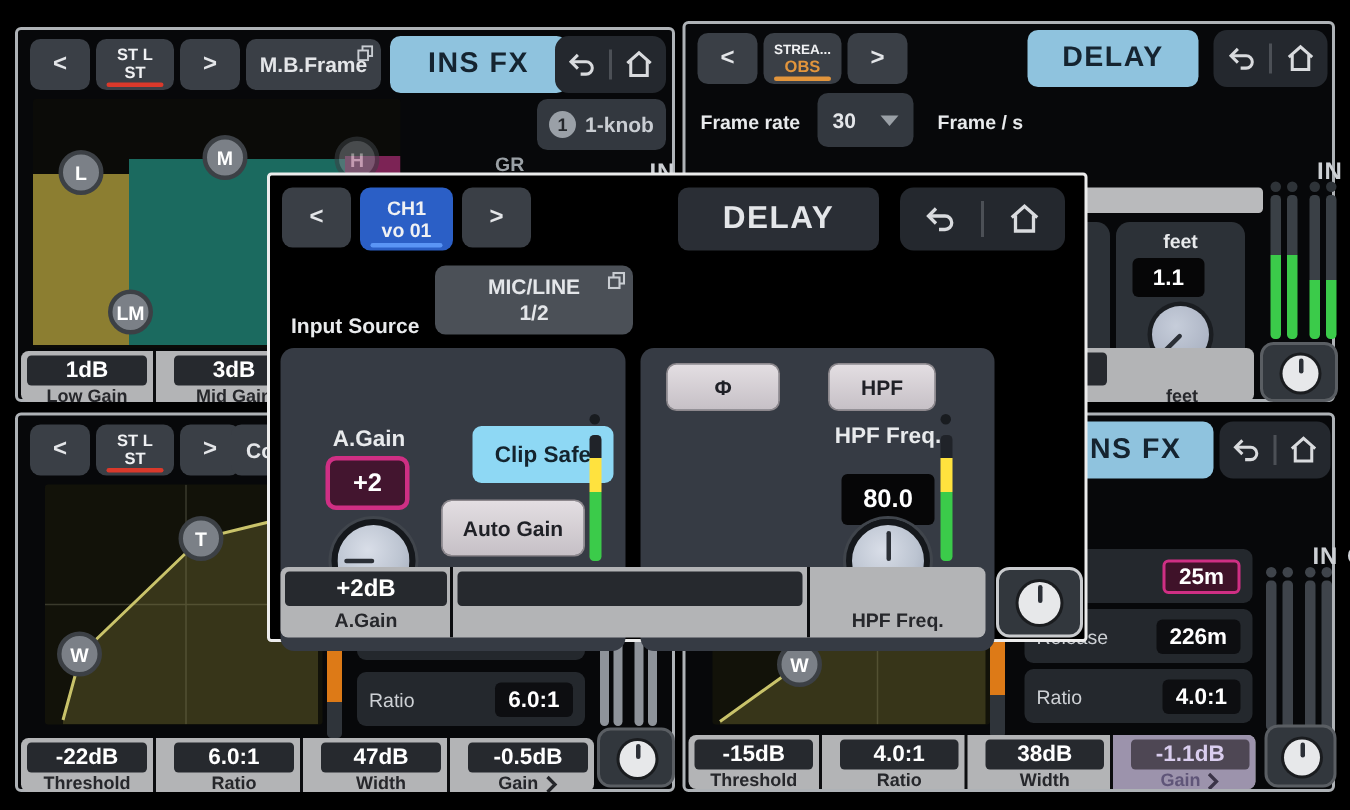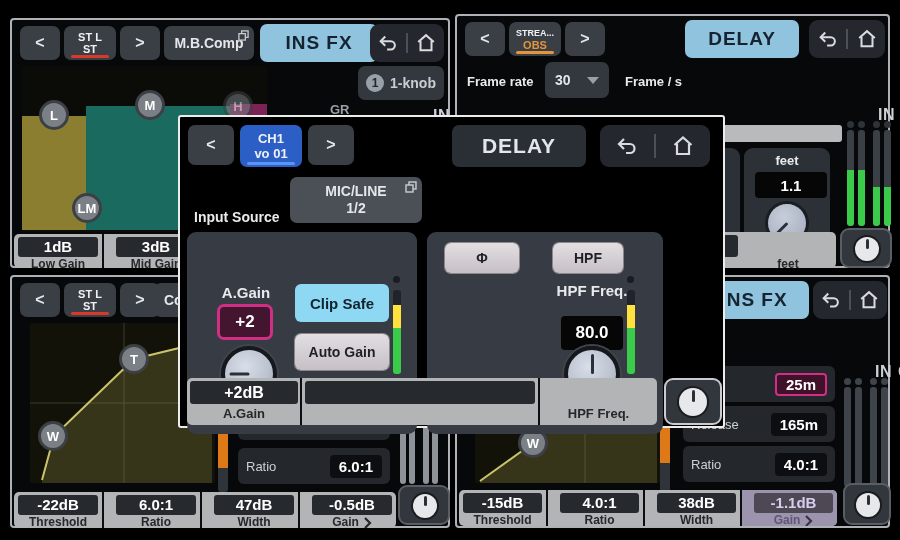--- a/index.html
+++ b/index.html
@@ -47,21 +47,21 @@
       border:4px solid #15181c;box-shadow:0 0 0 2px #40454c;}
   .knob.small{background:#e7e8ea;box-shadow:0 0 0 2px #1a1c1f;}
   .knob.mid{background:radial-gradient(circle at 42% 35%,#c6cdda,#a3abbc);box-shadow:0 0 0 3px #1a1d21;}
   .ksq{position:absolute;background:#32373d;border-radius:9px;border:2px solid #5a5e63;box-sizing:border-box;}
   .ksq.lite{border-color:#c9cbce;}
   .mdot{position:absolute;width:7px;height:7px;border-radius:50%;background:#2e3338;}
   .mbar{position:absolute;width:7px;border-radius:3px;}
   .lightbtn{position:absolute;background:linear-gradient(#e3dee2,#c6c0c6);border-radius:6px;color:#1f2026;
       font-weight:bold;display:flex;align-items:center;justify-content:center;font-size:14px;box-shadow:0 0 0 1px #8d888d;}
   .cyanbtn{position:absolute;background:var(--cyan);border-radius:6px;color:#14242e;font-weight:bold;
-      display:flex;align-items:center;justify-content:center;font-size:15px;}
+      display:flex;align-items:center;justify-content:center;font-size:15px;margin-left:20px;}
   .smalllabel{position:absolute;color:#e8eaec;font-weight:bold;font-size:13px;}
   .tinylabel{position:absolute;color:#cdd0d4;font-weight:bold;font-size:16px;letter-spacing:.5px;margin-left:33px;}
   .copyic{position:absolute;top:4px;right:5px;}
   .tri{width:0;height:0;border-left:6px solid transparent;border-right:6px solid transparent;border-top:7px solid #9aa0a6;}
   #popup{position:absolute;left:178px;top:115px;width:547px;height:313px;background:#000;
       border:2px solid #ececec;border-radius:3px;z-index:10;box-sizing:border-box;}
   .card{position:absolute;background:#363b44;border-radius:9px;}
   .valdark{position:absolute;background:#060607;color:#fff;font-weight:bold;font-size:17px;border-radius:4px;
       display:flex;align-items:center;justify-content:center;}
   .valmag{position:absolute;background:#43152f;border:3px solid var(--magenta);color:#fff;font-weight:bold;
@@ -77,21 +77,21 @@
 
   <div class="panel" style="left:10px;top:18px;width:440px;height:250px;">
     <div class="hb" style="left:8px;top:6px;width:40px;height:34px;">&lt;</div>
     <div class="tab" style="left:52px;top:6px;width:52px;height:34px;">
       <span>ST L</span>
       <span>ST</span>
       <span class="ul" style="background:var(--red);"></span>
     </div>
     <div class="hb" style="left:108px;top:6px;width:40px;height:34px;">&gt;</div>
     <div class="hb" style="left:152px;top:6px;width:90px;height:34px;font-size:14px;">
-      <span>M.B.Comp</span>
+      <span>M.B.Frame</span>
       <svg class="copyic" width="11" height="11" viewBox="0 0 12 12">
           <rect x="4" y="1" width="7" height="7" fill="none" stroke="#c9cdd2" stroke-width="1.4"></rect>
           <rect x="1" y="4" width="7" height="7" fill="#3a3f46" stroke="#c9cdd2" stroke-width="1.4"></rect>
         </svg>
     </div>
     <div class="titlebtn" style="left:248px;top:4px;width:118px;height:38px;">INS FX</div>
     <div class="iconbox" style="left:358px;top:4px;width:74px;height:38px;">
       <svg width="22" height="22" viewBox="0 0 24 24">
           <path d="M9 5 L4 10 L9 15" fill="none" stroke="#d9dbde" stroke-width="2.2"></path>
           <path d="M4 10 h11 a4.5 4.5 0 0 1 0 9 h-4" fill="none" stroke="#d9dbde" stroke-width="2.2"></path>
@@ -171,21 +171,21 @@
       <span>30</span>
       <span class="tri"></span>
     </div>
     <div class="smalllabel" style="left:168px;top:58px;">Frame / s</div>
 
     <div class="abs" style="left:195px;top:109px;width:190px;height:17px;background:#b9babc;border-radius:3px;"></div>
     <div class="abs" style="left:195px;top:132px;width:88px;height:96px;background:#2c3137;border-radius:9px;"></div>
 
     <div class="abs" style="left:287px;top:132px;width:86px;height:96px;background:#2c3137;border-radius:9px;">
       <div class="smalllabel" style="left:0;right:0;top:5px;text-align:center;position:absolute;">feet</div>
-      <div class="valdark" style="left:11px;top:24px;width:72px;height:26px;font-size:15px;">1.1</div>
+      <div class="valdark" style="left:11px;top:24px;width:48px;height:26px;font-size:15px;">1.1</div>
       <div class="knob mid" style="left:24px;top:56px;width:38px;height:38px;">
         <div class="ptr" style="transform:rotate(45deg);"></div>
       </div>
     </div>
 
     <div class="tinylabel" style="left:388px;top:90px;">IN</div>
     <div class="tinylabel" style="left:411px;top:90px;">OUT</div>
     <div class="mdot" style="left:390px;top:105px;"></div>
     <div class="mdot" style="left:401px;top:105px;"></div>
     <div class="mdot" style="left:416px;top:105px;"></div>
@@ -298,21 +298,21 @@
       </svg>
       <div class="marker" style="left:43px;top:105px;">W</div>
     </div>
     <div class="mbar" style="left:203px;top:55px;width:10px;height:160px;background:linear-gradient(var(--gr) 0 82%,#2f343a 82% 100%);border-radius:3px;"></div>
 
     <div class="rowbox" style="left:226px;top:89px;width:152px;height:36px;justify-content:flex-end;">
       <span class="rv mag">25m</span>
     </div>
     <div class="rowbox" style="left:226px;top:129px;width:152px;height:36px;">
       <span class="rl">Release</span>
-      <span class="rv">165m</span>
+      <span class="rv">226m</span>
     </div>
     <div class="rowbox" style="left:226px;top:169px;width:152px;height:36px;">
       <span class="rl">Ratio</span>
       <span class="rv">4.0:1</span>
     </div>
 
     <div class="tinylabel" style="left:385px;top:86px;">IN</div>
     <div class="tinylabel" style="left:408px;top:86px;">OUT</div>
     <div class="mdot" style="left:387px;top:101px;background:#3f444b;"></div>
     <div class="mdot" style="left:398px;top:101px;background:#3f444b;"></div>

